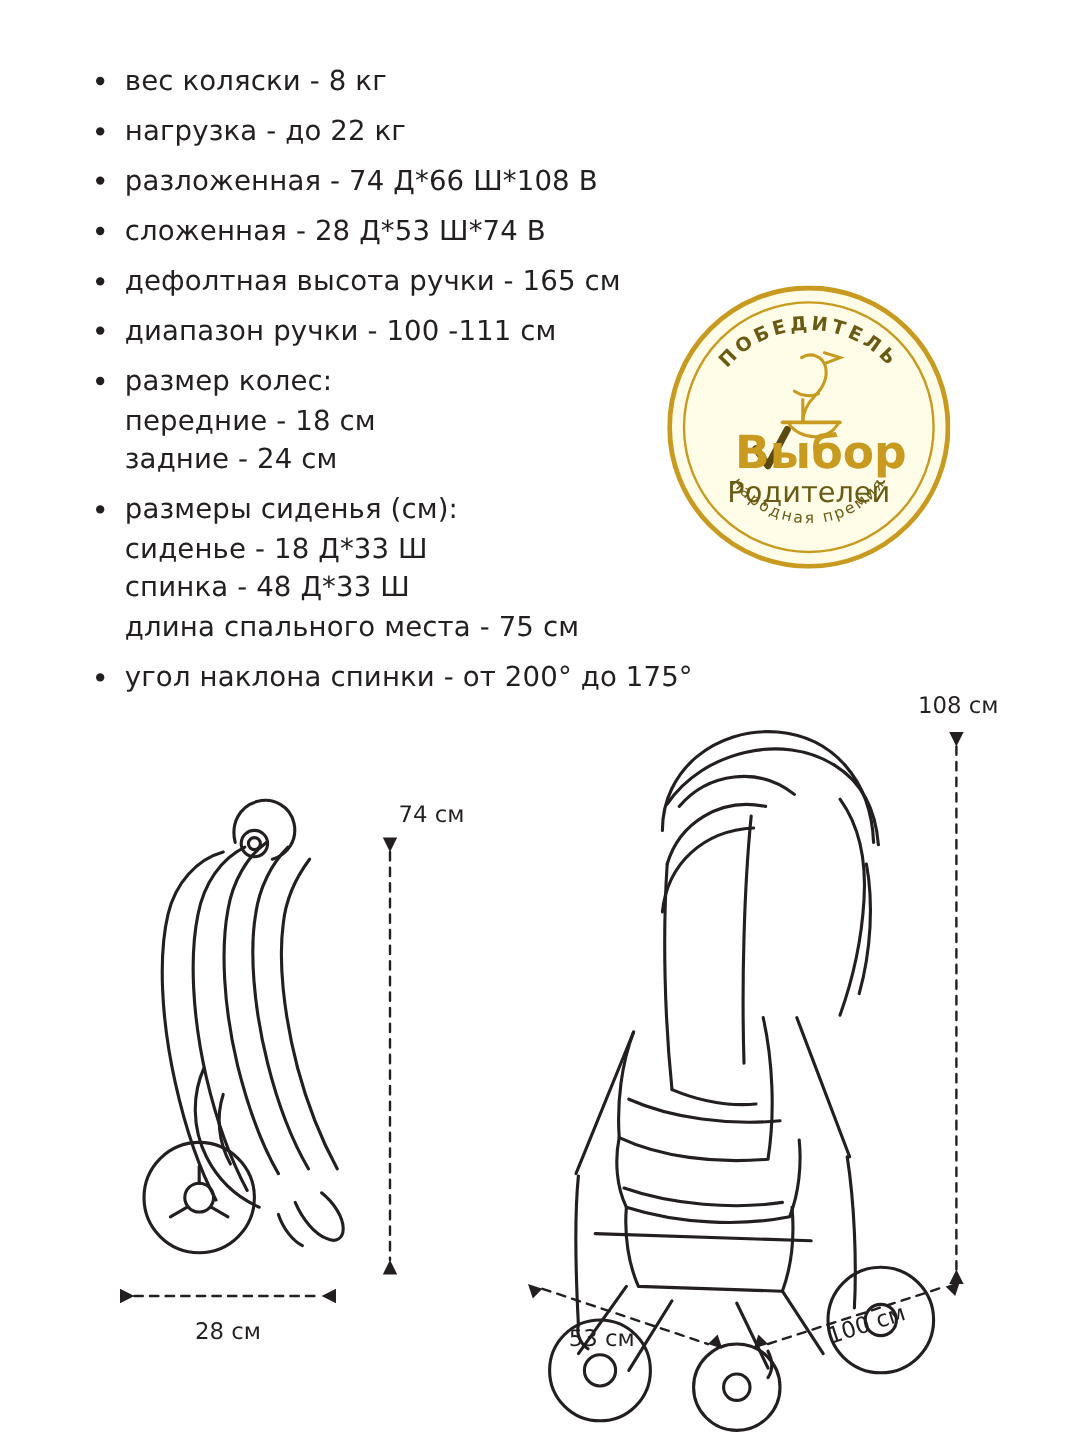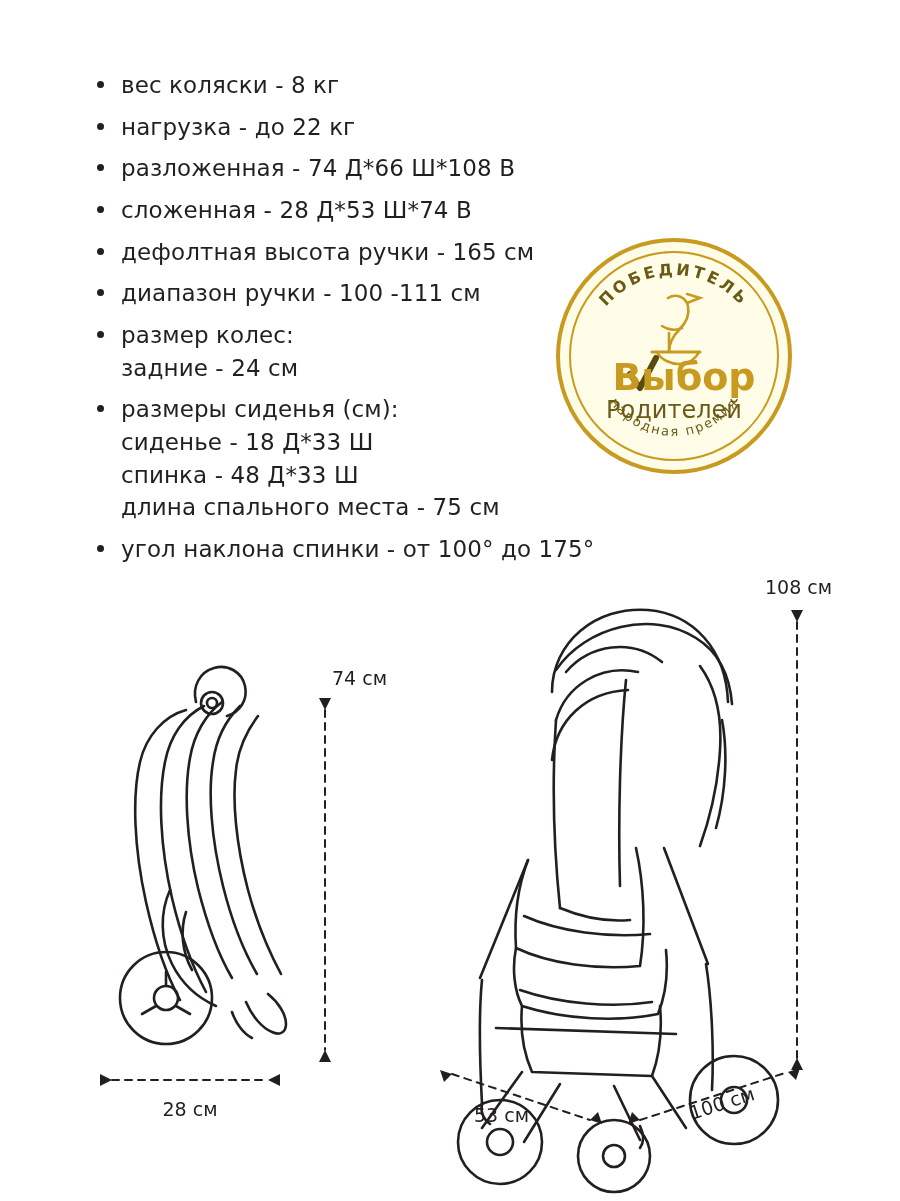--- a/index.html
+++ b/index.html
@@ -16,21 +16,21 @@
     overflow: hidden;
   }
 
   
   .spec-list {
     position: absolute;
     left: 72px;
     top: 52px;
     width: 560px;
     list-style: none;
-    margin: 17px;
+    margin: 0;
     padding: 0;
   }
   .spec-item {
     position: relative;
     padding-left: 32px;
     margin-bottom: 9px;
     font-size: 23px;
     line-height: 1.42;
     color: #231f20;
     letter-spacing: .1px;
@@ -95,30 +95,31 @@
     <span>сложенная - 28 Д*53 Ш*74 В</span>
   </li>
   <li class="spec-item">
     <span>дефолтная высота ручки - 165 см</span>
   </li>
   <li class="spec-item">
     <span>диапазон ручки - 100 -111 см</span>
   </li>
   <li class="spec-item">
     <span>размер колес:</span>
+    <span class="spec-sub">передние - 18 см</span>
     <span class="spec-sub">задние - 24 см</span>
   </li>
   <li class="spec-item">
     <span>размеры сиденья (см):</span>
     <span class="spec-sub">сиденье - 18 Д*33 Ш</span>
     <span class="spec-sub">спинка - 48 Д*33 Ш</span>
     <span class="spec-sub">длина спального места - 75 см</span>
   </li>
   <li class="spec-item">
-    <span>угол наклона спинки - от 100° до 175°</span>
+    <span>угол наклона спинки - от 200° до 175°</span>
   </li>
 </ul>
 
 <div class="badge">
   <svg width="236" height="236" viewBox="0 0 236 236" xmlns="http://www.w3.org/2000/svg">
     <defs>
       <path id="arcTop" d="M 30 125 A 88 88 0 0 1 206 125" fill="none"></path>
       <path id="arcBottom" d="M 40 120 A 78 78 0 0 0 196 120" fill="none"></path>
     </defs>
     <circle cx="118" cy="118" r="116" fill="#FFFCE8" stroke="#C89B20" stroke-width="4"></circle>

